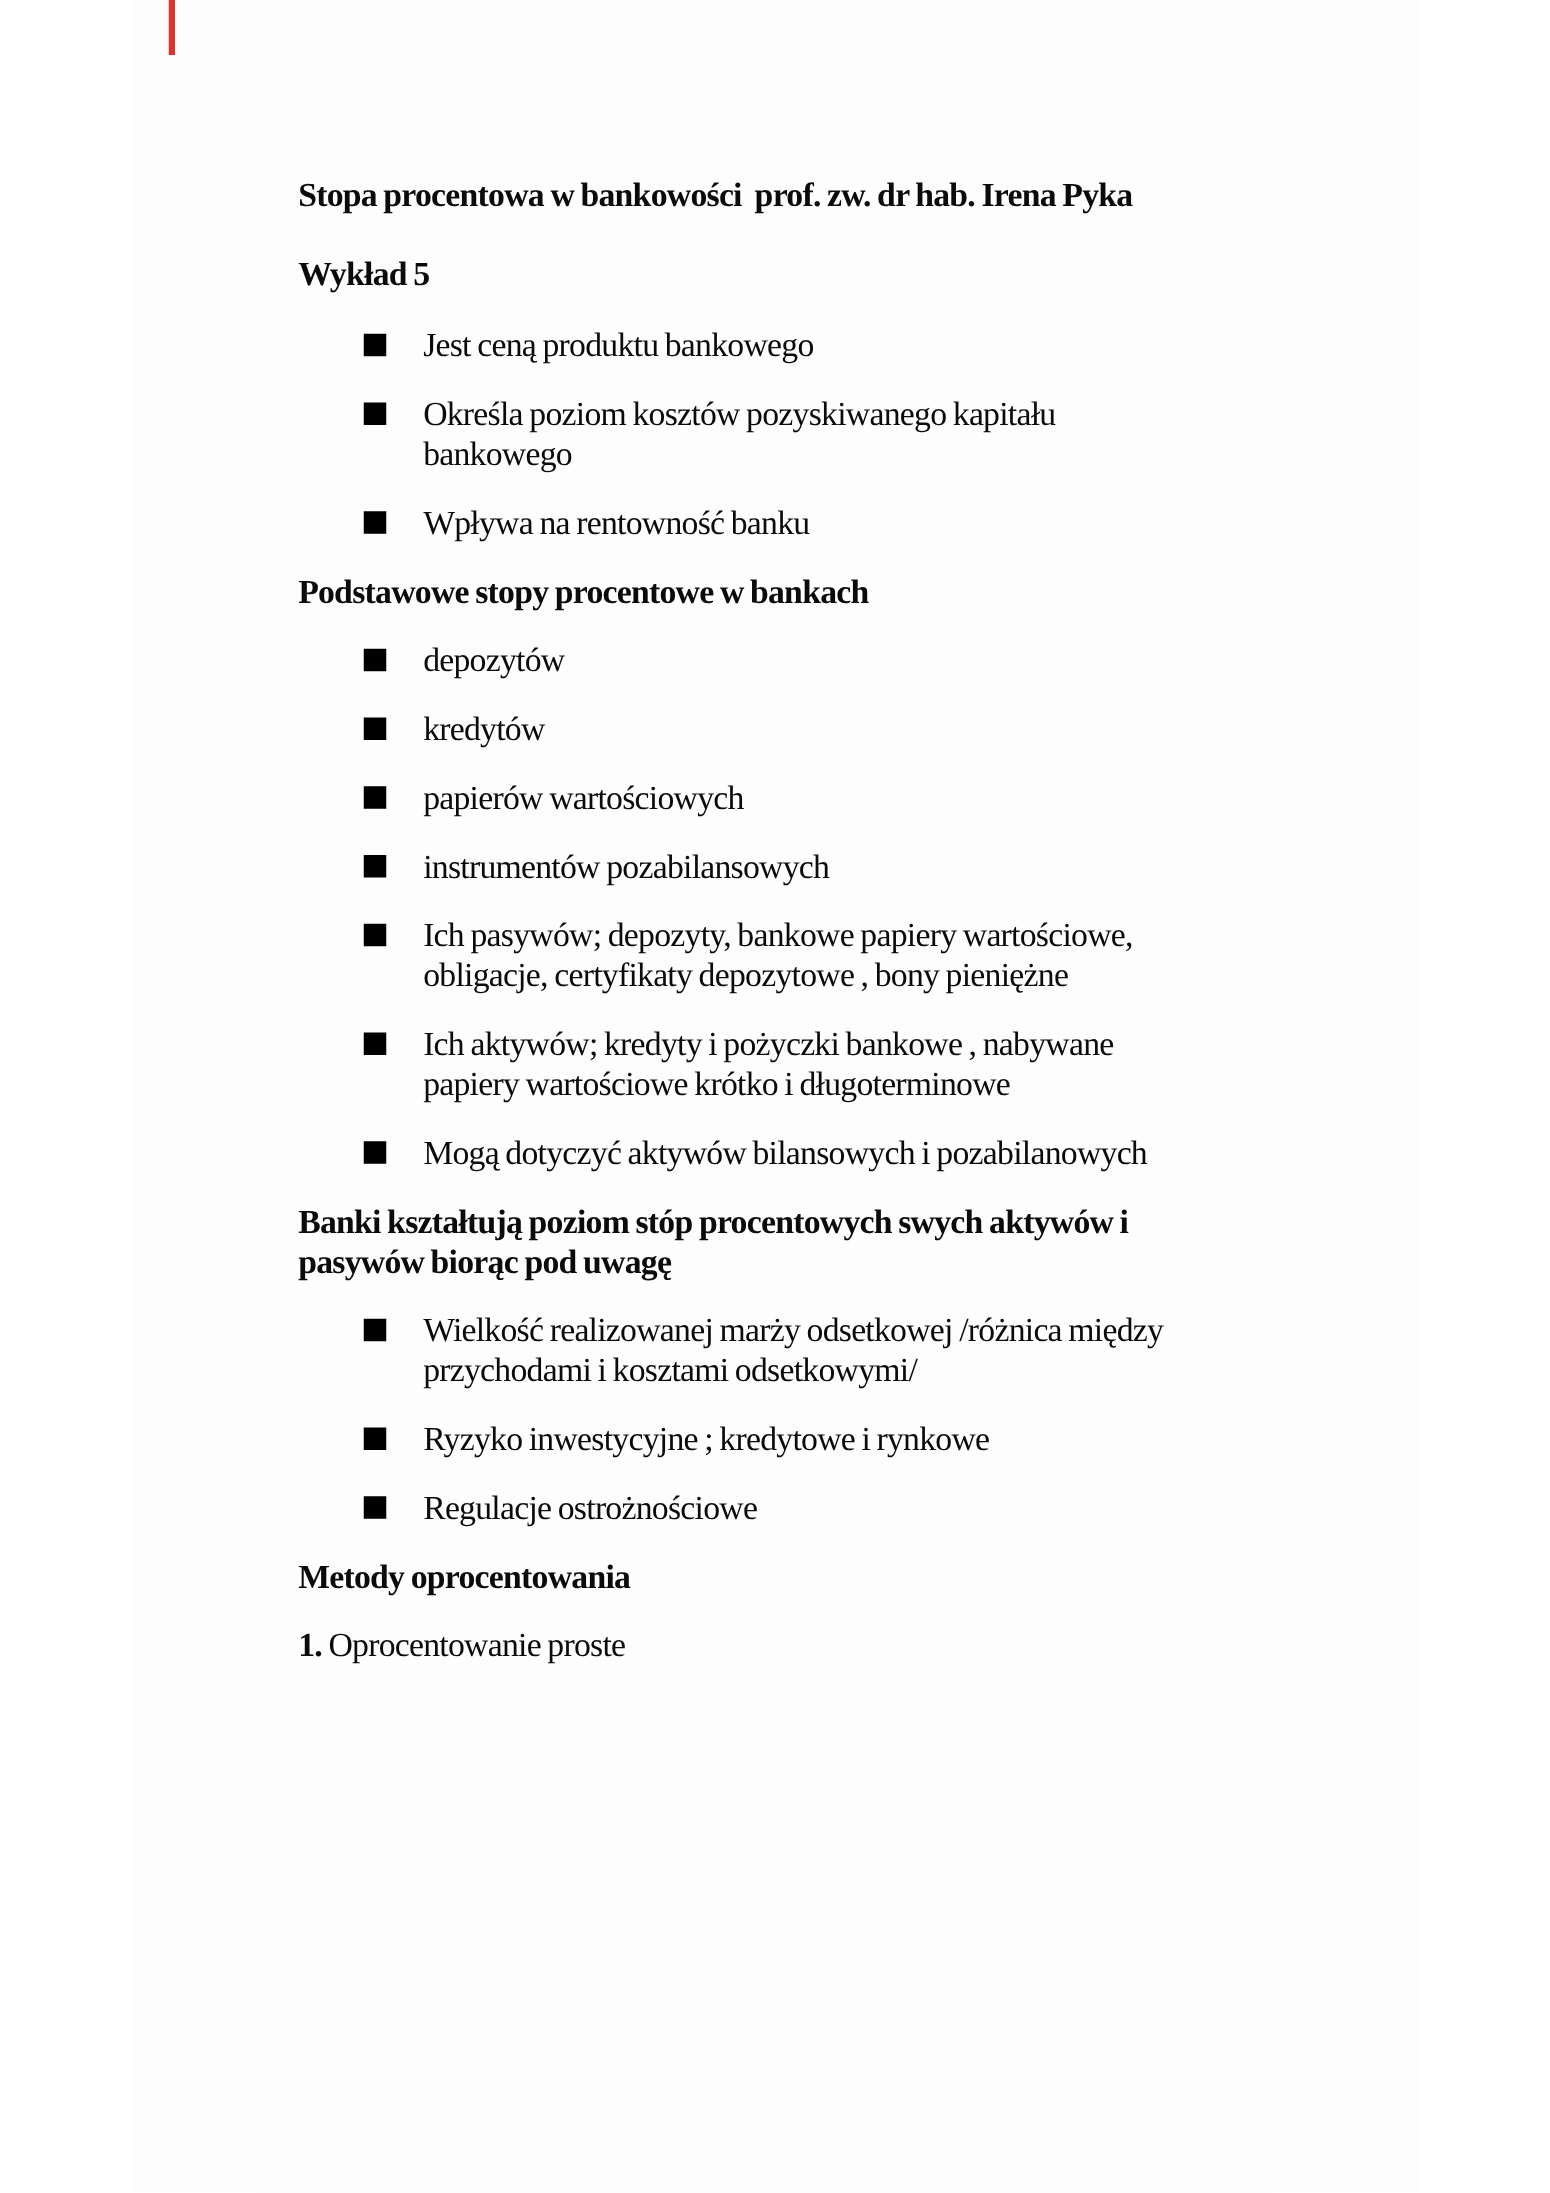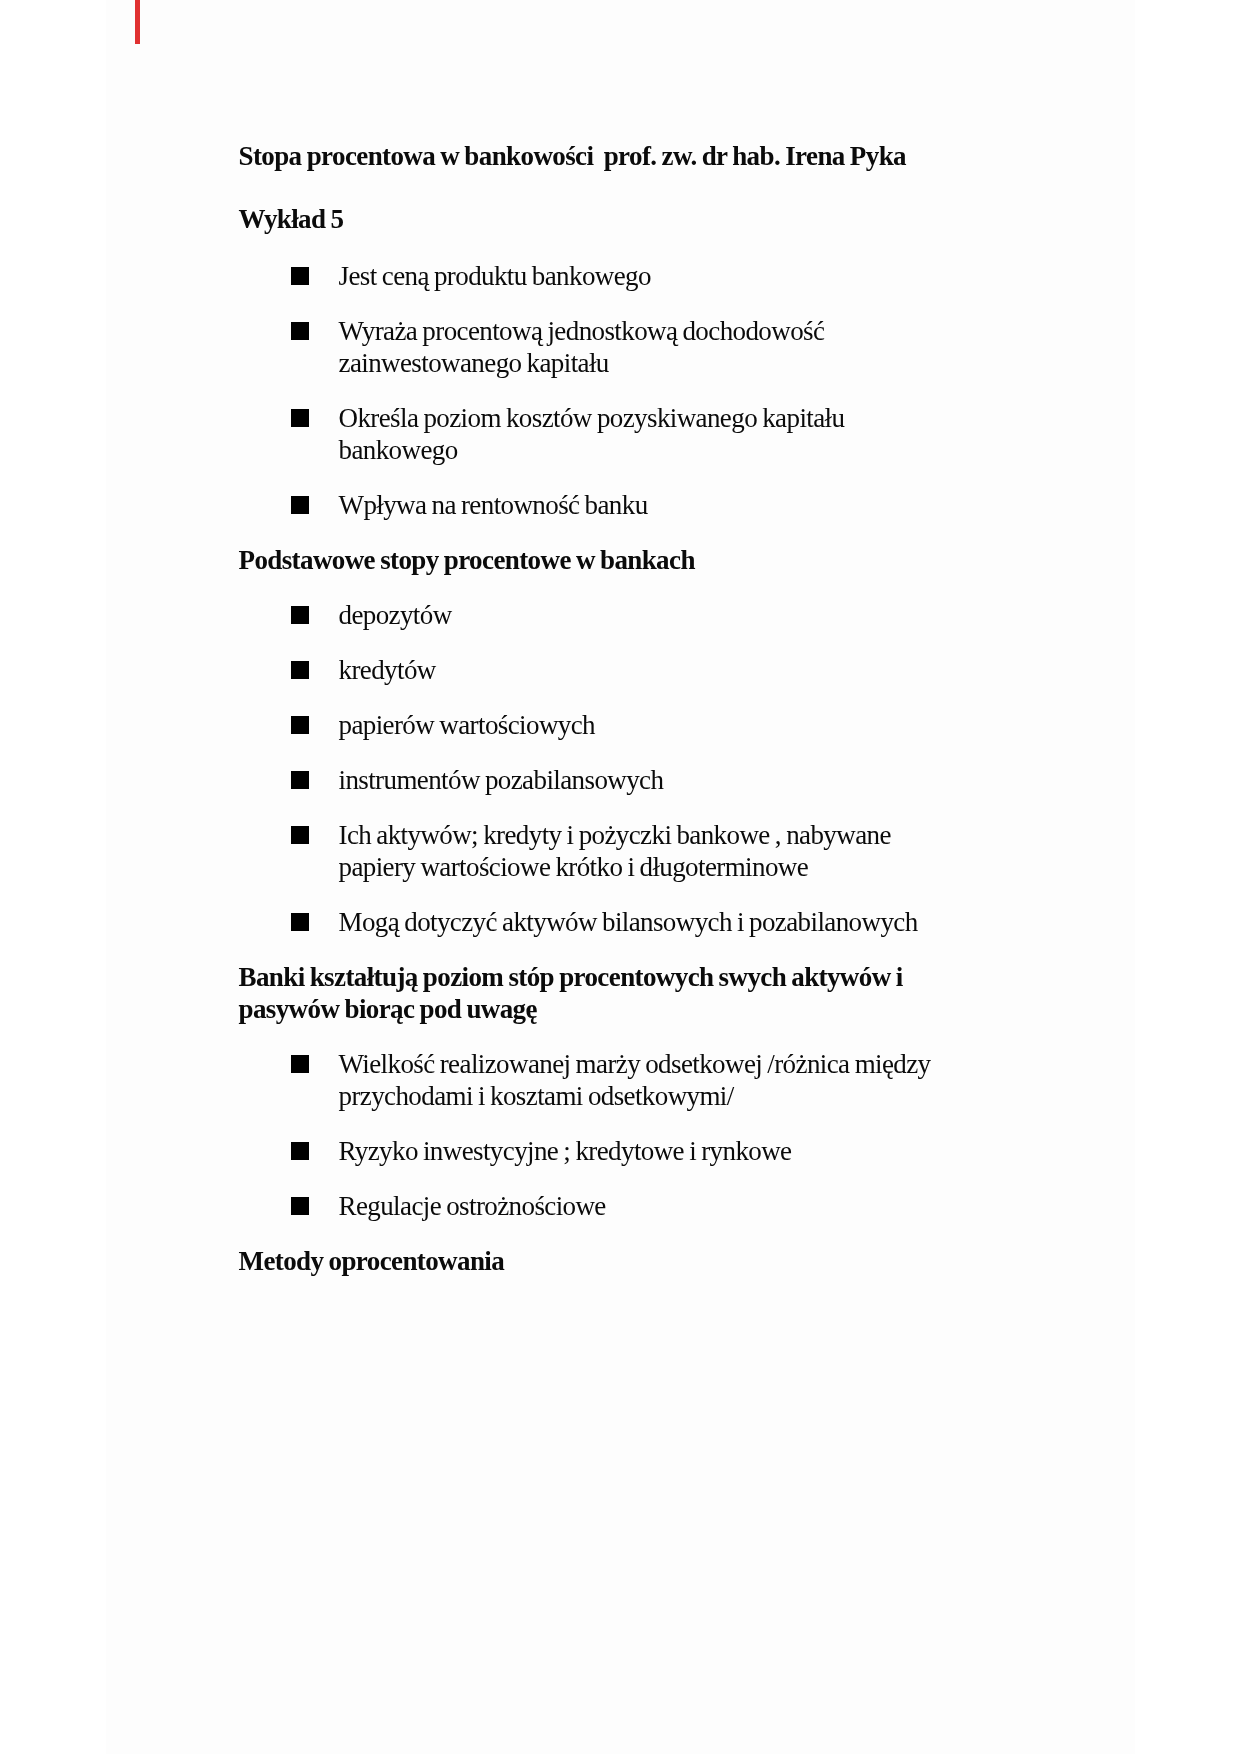--- a/index.html
+++ b/index.html
@@ -79,24 +79,20 @@
   <p class="para doc-title">Stopa procentowa w bankowości  prof. zw. dr hab. Irena Pyka</p>
 
   <p class="para lecture-heading">Wykład 5</p>
 
   <div class="bullet-row">
     <span class="bullet-square"></span>
     <span class="bullet-text">Jest ceną produktu bankowego</span>
   </div>
   <div class="bullet-row">
     <span class="bullet-square"></span>
-    <span class="bullet-text">Wyraża procentową jednostkową dochodowość zainwestowanego kapitału</span>
-  </div>
-  <div class="bullet-row">
-    <span class="bullet-square"></span>
     <span class="bullet-text">Określa poziom kosztów pozyskiwanego kapitału bankowego</span>
   </div>
   <div class="bullet-row">
     <span class="bullet-square"></span>
     <span class="bullet-text">Wpływa na rentowność banku</span>
   </div>
 
   <p class="para section-heading">Podstawowe stopy procentowe w bankach</p>
   <div class="bullet-row">
     <span class="bullet-square"></span>
@@ -110,20 +106,24 @@
     <span class="bullet-square"></span>
     <span class="bullet-text">papierów wartościowych</span>
   </div>
   <div class="bullet-row">
     <span class="bullet-square"></span>
     <span class="bullet-text">instrumentów pozabilansowych</span>
   </div>
 
   <div class="bullet-row">
     <span class="bullet-square"></span>
+    <span class="bullet-text">Ich pasywów; depozyty, bankowe papiery wartościowe, obligacje, certyfikaty depozytowe , bony pieniężne</span>
+  </div>
+  <div class="bullet-row">
+    <span class="bullet-square"></span>
     <span class="bullet-text">Ich aktywów; kredyty i pożyczki bankowe , nabywane papiery wartościowe krótko i długoterminowe</span>
   </div>
   <div class="bullet-row">
     <span class="bullet-square"></span>
     <span class="bullet-text">Mogą dotyczyć aktywów bilansowych i pozabilanowych</span>
   </div>
 
   <p class="para section-heading">Banki kształtują poziom stóp procentowych swych aktywów i pasywów biorąc pod uwagę</p>
   <div class="bullet-row">
     <span class="bullet-square"></span>
@@ -133,14 +133,15 @@
     <span class="bullet-square"></span>
     <span class="bullet-text">Ryzyko inwestycyjne ; kredytowe i rynkowe</span>
   </div>
   <div class="bullet-row">
     <span class="bullet-square"></span>
     <span class="bullet-text">Regulacje ostrożnościowe</span>
   </div>
 
   <p class="para section-heading">Metody oprocentowania</p>
 
+  <p class="para numbered-item"><span class="num">1.</span> <span>Oprocentowanie proste</span></p>
 
 </div>
 
 </body></html>

